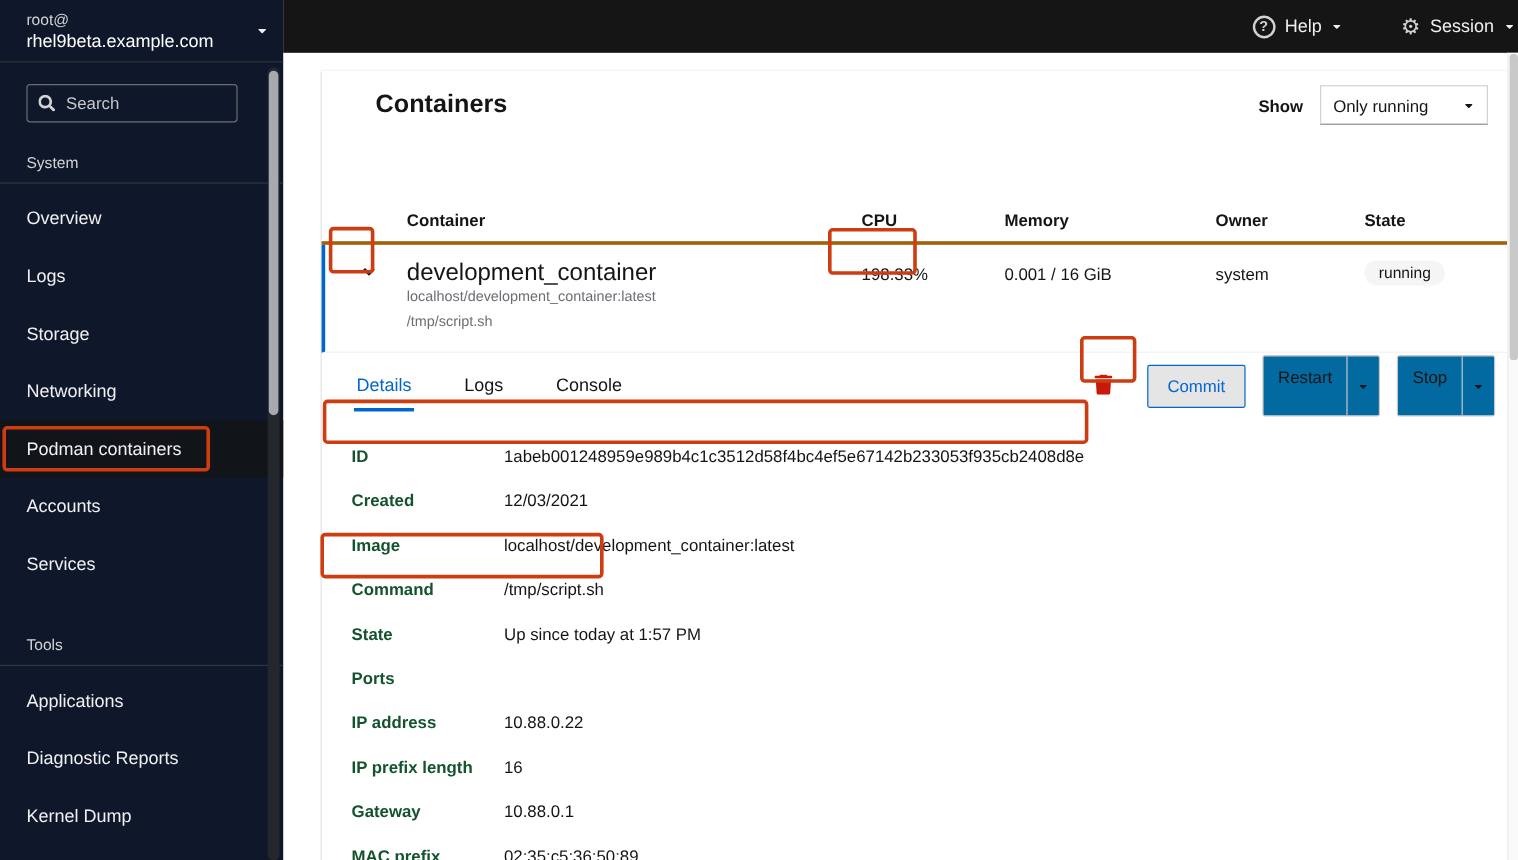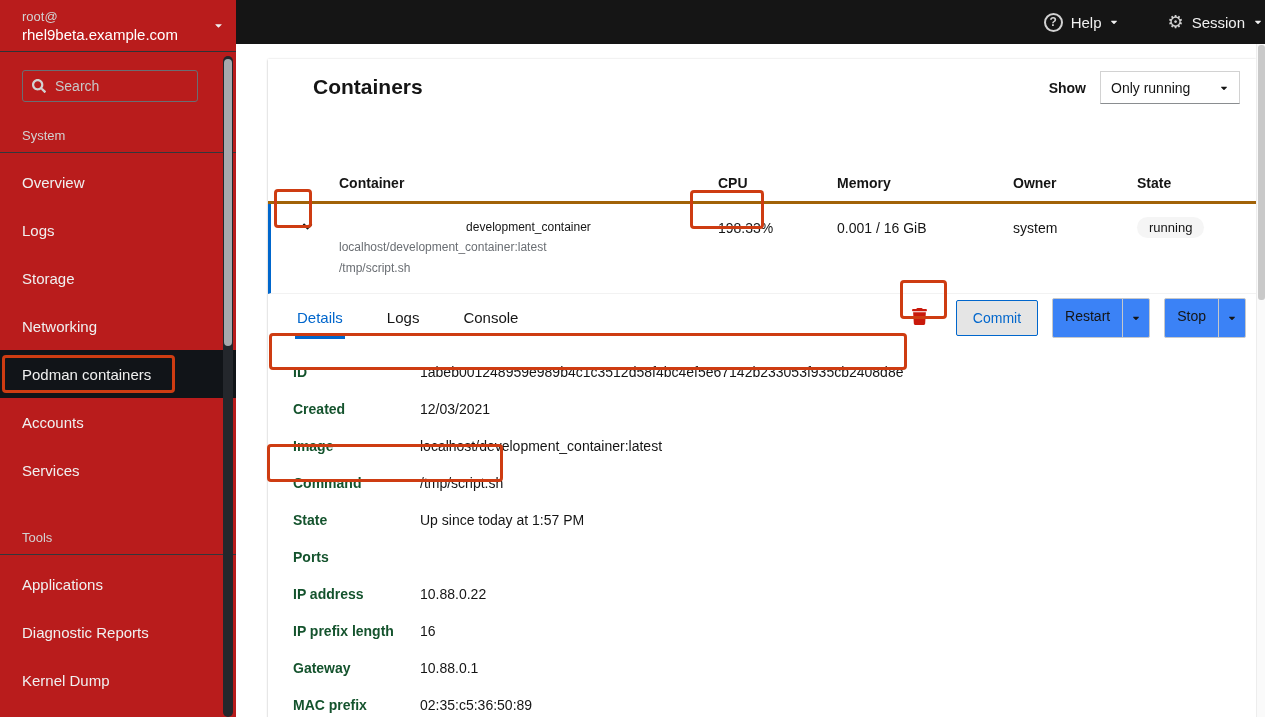--- a/index.html
+++ b/index.html
@@ -24,21 +24,21 @@
     width:19px; height:19px; border:2px solid #d2d2d2; border-radius:50%;
     display:inline-flex; align-items:center; justify-content:center;
     font-size:12px; font-weight:700; color:#d2d2d2;
   }
   .gear { font-size:18px; color:#d2d2d2; line-height:1; }
   .caret { display:inline-flex; }
 
   
   .sidebar {
     position:absolute; left:0; top:0; width:236px; height:717px;
-    background:#b91c1c; color:#f0f0f0; z-index:7;
+    background:#0f172a; color:#f0f0f0; z-index:7;
   }
   .host {
     height:52px; border-bottom:1px solid #2e3236; cursor:pointer;
     display:flex; align-items:center; padding:0 12px 0 22px;
   }
   .host-lines { flex:1; display:flex; flex-direction:column; justify-content:center; }
   .host-user { font-size:13px; color:#d2d2d2; line-height:17px; }
   .host-name { font-size:15px; color:#ffffff; line-height:19px; }
 
   .search-wrap { position:relative; margin:18px 0 0 22px; width:176px; }
@@ -101,21 +101,21 @@
     display:grid; grid-template-columns:68px 379px 119px 176px 124px 131px;
     border-left:3px solid #0066cc; min-height:90px; border-bottom:1px solid #f2f2f2;
     cursor:pointer;
   }
   .expand-cell { padding:6px 0 0 18px; }
   .expand-btn {
     width:36px; height:36px; background:transparent; border:none; cursor:pointer;
     display:flex; align-items:center; justify-content:center;
   }
   .name-cell { padding-top:13px; }
-  .container-name { font-size:12px; color:#151515; line-height:20px;text-align:center; }
+  .container-name { font-size:20px; color:#151515; line-height:20px; }
   .container-sub { font-size:12px; color:#6a6e73; line-height:21px; }
   .container-sub:first-of-type { margin-top:5px; }
   .num-cell { padding-top:16px; font-size:14px; }
   .state-cell { padding-top:13px;text-decoration:underline; }
   .badge {
     display:inline-block; background:#f5f5f5; color:#151515; font-size:13px;
     border-radius:30px; padding:3px 12px;
   }
 
   .detail-bar { display:flex; justify-content:space-between; align-items:center; padding:2px 10px 0 27px; }
@@ -126,21 +126,21 @@
   .actions { display:flex; align-items:center; gap:14px; }
   .icon-btn {
     width:44px; height:38px; background:#fff; border:none; cursor:pointer;
     display:flex; align-items:center; justify-content:center;
   }
   .btn-secondary {
     height:36px; padding:0 16px; background:#e5e5e5; border:1px solid #0066cc;
     color:#0066cc; font-size:14px; border-radius:2px; cursor:pointer;
     font-family:"Liberation Sans", sans-serif;
   }
-  .split-btn { display:flex; height:40px; border:1px solid #c6c8ca; border-radius:2px; background:#3b82f6; }
+  .split-btn { display:flex; height:51px; border:1px solid #c6c8ca; border-radius:2px; background:#0369a1; }
   .split-main { padding:0 12px; font-size:14px; line-height:34px; cursor:pointer; color:#151515; }
   .split-caret {
     width:27px; display:flex; align-items:center; justify-content:center;
     border-left:1px solid #c6c8ca; cursor:pointer; color:#151515;
   }
 
   .dl { margin:15px 0 0 25px; }
   .dl-row { display:grid; grid-template-columns:127px auto; padding:9px 0; font-size:14px; line-height:19px; }
   .dl-label { font-weight:700; color:#14532d; }
   .dl-value { color:#151515; }

